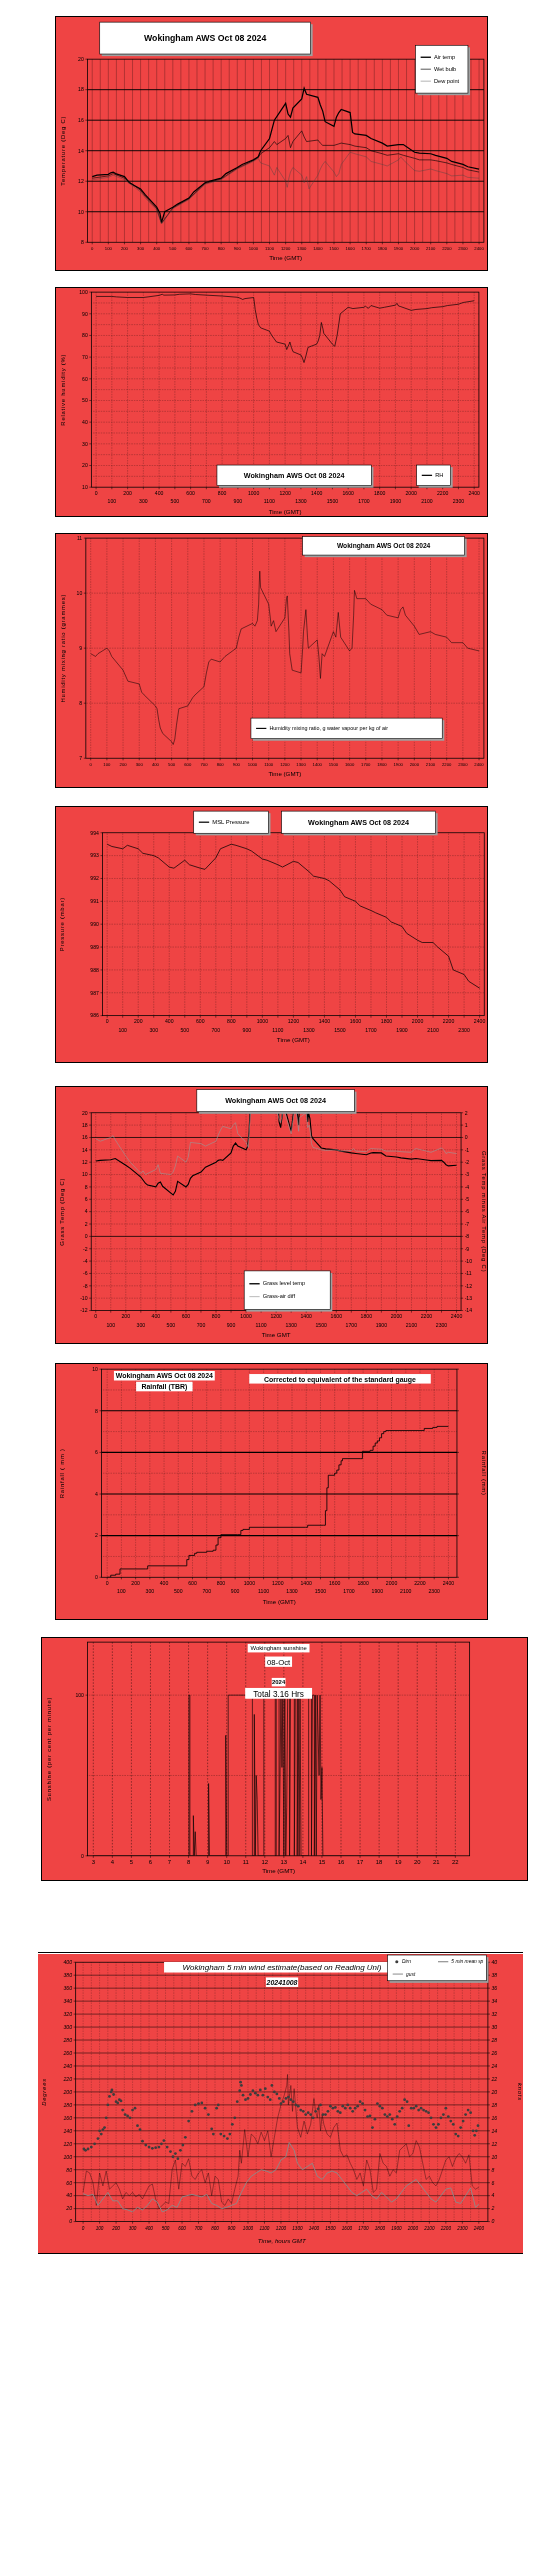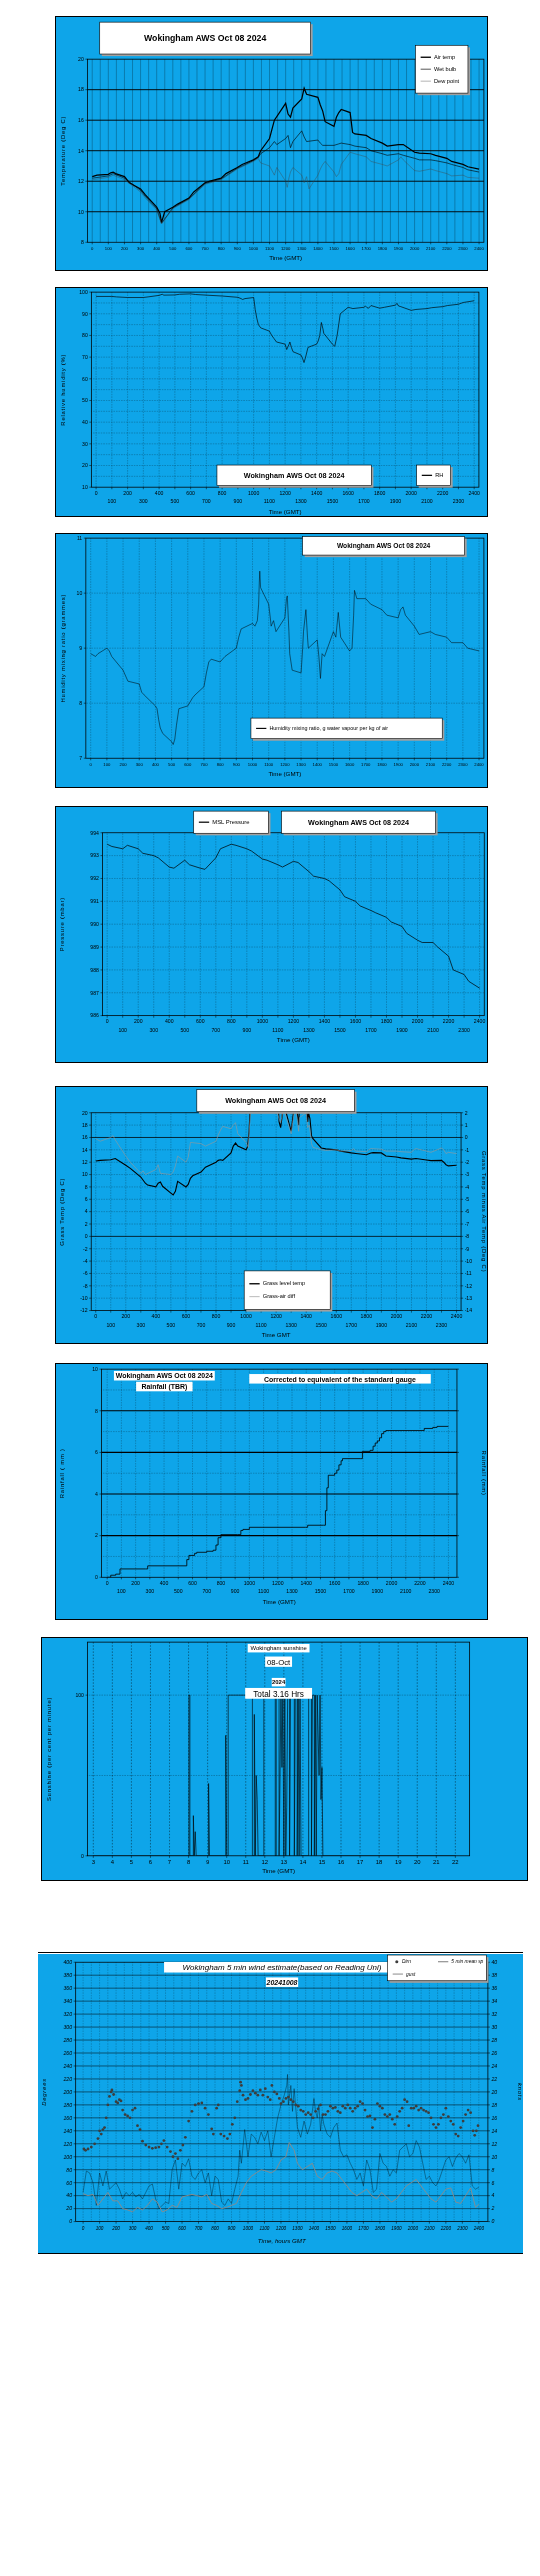--- a/index.html
+++ b/index.html
@@ -1,18 +1,18 @@
 <!DOCTYPE html>
 <html style="font-size:8.2px"><head>
 <meta charset="utf-8">
 <style>
   html,body{margin:0;padding:0;background:#fff;}
   .page{position:relative;width:541px;height:2620px;background:#fff;overflow:hidden;
         font-family:"Liberation Sans","DejaVu Sans",sans-serif;}
-  .panel{position:absolute;background:#0ea5e9;border:1px solid #000;box-sizing:border-box;}
+  .panel{position:absolute;background:#ef4444;border:1px solid #000;box-sizing:border-box;}
   .panel.noborder{border:none;font-style:italic;}
   .rule{position:absolute;height:1px;background:#000;}
   svg{display:block;}
   svg text{font-family:"Liberation Sans","DejaVu Sans",sans-serif;}
 </style>
 </head>
 <body>
 
 <div class="page">
   <section class="panel" id="p1" style="left:55px;top:15.5px;width:433px;height:255px">

